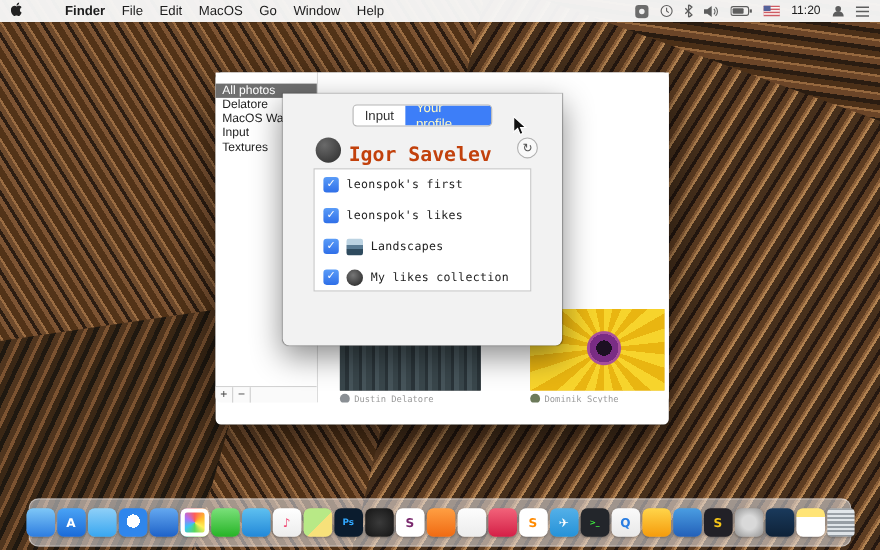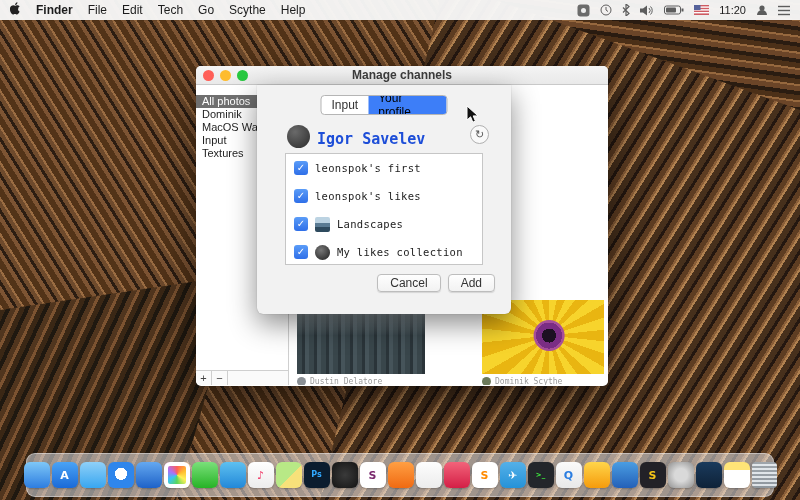--- a/index.html
+++ b/index.html
@@ -10,63 +10,63 @@
   .wp{position:absolute;inset:0;}
   .wp .f{position:absolute;inset:0;}
   .f1{background:repeating-linear-gradient(58deg,#2c1d12 0 3px,#6e4a2c 3px 7px,#9a6c42 7px 9px,#523318 9px 15px,#7d5433 15px 19px);}
   .f2{clip-path:polygon(55% 0,100% 0,100% 100%,40% 100%);background:repeating-linear-gradient(122deg,#241710 0 3px,#5e3d22 3px 8px,#8a5e38 8px 10px,#b08150 10px 12px,#47301c 12px 18px);}
   .f3{clip-path:polygon(0 62%,30% 55%,22% 100%,0 100%);background:repeating-linear-gradient(115deg,#1f1810 0 4px,#50351e 4px 9px,#7c5331 9px 12px,#3a2715 12px 17px);}
   .f4{clip-path:polygon(62% 0,100% 0,100% 22%);background:repeating-linear-gradient(8deg,#2a1c11 0 4px,#6b4528 4px 9px,#96683e 9px 11px,#4c3018 11px 16px);}
 
   
   .menubar{position:absolute;top:0;left:0;right:0;height:20px;background:rgba(248,248,248,.96);display:flex;align-items:center;padding:0 10px;font-size:12px;color:#1c1c1c;z-index:50;box-shadow:0 0 1px rgba(0,0,0,.35);}
   .mb-left{display:flex;align-items:center;gap:15px;}
-  .mb-app{font-weight:bold;}
+  .mb-app{font-weight:bold;margin-left:23px;}
   .mb-right{margin-left:auto;display:flex;align-items:center;gap:10px;}
   .mb-right svg{display:block;opacity:.85;}
   .mb-time{font-size:11px;}
 
   
   .window{position:absolute;left:196px;top:66px;width:412px;height:320px;background:#fff;border-radius:5px;box-shadow:0 18px 45px rgba(0,0,0,.55),0 0 1px rgba(0,0,0,.45);z-index:10;}
   .titlebar{height:19px;background:linear-gradient(#f4f4f4,#e9e9e9);border-bottom:1px solid #c9c9c9;border-radius:5px 5px 0 0;position:relative;display:flex;align-items:center;justify-content:center;}
   .traffic{position:absolute;left:7px;top:4px;display:flex;gap:6px;}
   .tl{width:11px;height:11px;border-radius:50%;}
   .tl.red{background:#ff5f57;}.tl.yellow{background:#febc2e;}.tl.green{background:#28c840;}
   .win-title{font-size:12px;color:#3d3d3d;font-weight:bold;}
   .win-body{display:flex;height:300px;position:relative;}
   .sidebar{width:93px;background:#fff;border-right:1px solid #cfcfcf;position:relative;border-radius:0 0 0 5px;}
   .sb-list{padding-top:10px;}
   .sb-item{font-size:11px;line-height:13px;padding:0 6px;color:#1f1f1f;white-space:nowrap;overflow:hidden;}
   .sb-item.selected{background:#6f6f6f;color:#fff;}
   .sb-footer{position:absolute;bottom:0;left:0;right:0;height:15px;border-top:1px solid #cfcfcf;display:flex;background:#fafafa;border-radius:0 0 0 5px;}
   .sb-btn{width:16px;border-right:1px solid #cfcfcf;font-size:11px;line-height:14px;text-align:center;color:#444;}
   .content{flex:1;position:relative;background:#fff;border-radius:0 0 5px 0;overflow:hidden;}
   .photo-card{position:absolute;}
-  .pc1{left:8px;top:215px;width:128px;}
+  .pc1{left:20px;top:215px;width:128px;}
   .pc2{left:172px;top:215px;width:143px;padding-left:21px;}
   .photo-img{height:74px;width:100%;}
   .forest{background:
     linear-gradient(180deg,rgba(225,230,233,.95) 0%,rgba(165,175,180,.45) 22%,rgba(0,0,0,0) 48%),
     repeating-linear-gradient(90deg,#39464b 0 5px,#2a3439 5px 8px,#46545a 8px 12px),
     linear-gradient(180deg,#8a969c,#20262a);}
   .flower{background:
     radial-gradient(circle at 55% 48%,#1c1022 0 7px,#7a2d84 7px 13px,#a84f9a 13px 15px,rgba(0,0,0,0) 16px),
     repeating-conic-gradient(from 0deg at 55% 48%,#f7d42c 0 12deg,#e9b511 12deg 24deg),
     #eab70d;}
   .caption{display:flex;align-items:center;gap:4px;margin-top:3px;font-family:"DejaVu Sans Mono",monospace;font-size:8px;color:#9a9a9a;}
   .cap-avatar{width:9px;height:9px;border-radius:50%;background:#8a8f94;flex:0 0 auto;}
   .pc2 .cap-avatar{background:#6c7a5a;}
 
   
   .sheet{position:absolute;left:61px;top:19px;width:254px;height:229px;background:#f2f2f2;border-radius:0 0 6px 6px;box-shadow:0 10px 28px rgba(0,0,0,.45),0 0 1px rgba(0,0,0,.35);z-index:20;}
   .segmented{position:absolute;top:10px;left:50%;transform:translateX(-50%);display:flex;height:20px;border-radius:4px;overflow:hidden;border:1px solid #b5b5b5;background:#fff;}
   .seg{font-size:12px;display:flex;align-items:center;justify-content:center;padding:0 10px;color:#333;}
-  .seg.active{background:#3d7ef8;color:#000000;}
+  .seg.active{background:#3d7ef8;color:#fef9c3;}
   .p-avatar{position:absolute;left:30px;top:40px;width:23px;height:23px;border-radius:50%;background:radial-gradient(circle at 35% 30%,#6a6a6a,#2b2b2b);}
-  .p-name{position:absolute;left:60px;top:45px;font-family:"DejaVu Sans Mono",monospace;font-weight:bold;font-size:15px;color:#1d4ed8;}
+  .p-name{position:absolute;left:60px;top:45px;font-family:"DejaVu Sans Mono",monospace;font-weight:bold;font-size:18px;color:#c2410c;}
   .refresh{position:absolute;right:22px;top:40px;width:19px;height:19px;border-radius:50%;border:1px solid #b0b0b0;background:#f9f9f9;display:flex;align-items:center;justify-content:center;font-size:11px;color:#555;}
   .channel-list{position:absolute;left:28px;right:28px;top:68px;height:112px;background:#fff;border:1px solid #c6c6c6;}
   .ch-row{display:flex;align-items:center;height:28px;padding-left:8px;gap:7px;}
   .chk{width:14px;height:14px;border-radius:3px;background:linear-gradient(#5a9cf8,#2f6fe8);color:#fff;font-size:10px;line-height:14px;text-align:center;flex:0 0 auto;}
   .thumb{width:15px;height:15px;border-radius:2px;flex:0 0 auto;}
   .thumb.mountain{background:linear-gradient(180deg,#bcd3e2 0 40%,#5a7b93 40% 65%,#2e4a5e 65%);}
   .thumb.dark{border-radius:50%;background:radial-gradient(circle at 40% 35%,#777,#1e1e1e);}
   .ch-label{font-family:"DejaVu Sans Mono",monospace;font-size:10.5px;color:#222;letter-spacing:.3px;}
   .sheet-btns{position:absolute;right:16px;bottom:22px;display:flex;gap:7px;}
   .btn{height:18px;padding:0 12px;font-size:12px;border:1px solid #bdbdbd;border-radius:4px;background:linear-gradient(#fefefe,#f2f2f2);color:#333;display:flex;align-items:center;box-shadow:0 1px 1px rgba(0,0,0,.12);}
@@ -123,23 +123,23 @@
   <div class="menubar">
     <div class="mb-left">
       <span>
         <svg width="11" height="13" viewBox="0 0 11 13">
             <path d="M8.2 6.9c0-1.6 1.3-2.4 1.4-2.4C8.9 3.4 7.8 3.3 7.4 3.3c-.9-.1-1.8.5-2.2.5-.5 0-1.2-.5-2-.5C2.2 3.3 1 4 .4 5.1c-1 1.8-.3 4.4.7 5.9.5.7 1.1 1.5 1.9 1.5.8 0 1-.5 2-.5.9 0 1.1.5 2 .5.8 0 1.3-.7 1.8-1.4.6-.8.8-1.6.8-1.7 0 0-1.6-.6-1.6-2.5zM6.8 2.2c.4-.5.7-1.2.6-1.9-.6 0-1.3.4-1.7.9-.4.4-.7 1.1-.6 1.8.7.1 1.3-.3 1.7-.8z" fill="#222"></path>
           </svg>
       </span>
       <span class="mb-app">Finder</span>
       <span class="mb-item">File</span>
       <span class="mb-item">Edit</span>
-      <span class="mb-item">Tech</span>
+      <span class="mb-item">MacOS</span>
       <span class="mb-item">Go</span>
-      <span class="mb-item">Scythe</span>
+      <span class="mb-item">Window</span>
       <span class="mb-item">Help</span>
     </div>
     <div class="mb-right">
       <span>
         <svg width="13" height="13">
             <rect x="0.5" y="0.5" width="12" height="12" rx="3" fill="#555"></rect>
             <circle cx="6.5" cy="6.5" r="2.5" fill="#eee"></circle>
           </svg>
       </span>
       <span>
@@ -190,33 +190,25 @@
               <line x1="0" y1="1.5" x2="12" y2="1.5"></line>
               <line x1="0" y1="5.5" x2="12" y2="5.5"></line>
               <line x1="0" y1="9.5" x2="12" y2="9.5"></line>
             </g>
           </svg>
       </span>
     </div>
   </div>
 
   <div class="window">
-    <div class="titlebar">
-      <div class="traffic">
-        <span class="tl red"></span>
-        <span class="tl yellow"></span>
-        <span class="tl green"></span>
-      </div>
-      <span class="win-title">Manage channels</span>
-    </div>
     <div class="win-body">
       <div class="sidebar">
         <div class="sb-list">
           <div class="sb-item selected">All photos</div>
-          <div class="sb-item">Dominik</div>
+          <div class="sb-item">Delatore</div>
           <div class="sb-item">MacOS Wallpapers</div>
           <div class="sb-item">Input</div>
           <div class="sb-item">Textures</div>
         </div>
         <div class="sb-footer">
           <span class="sb-btn">+</span>
           <span class="sb-btn">−</span>
         </div>
       </div>
       <div class="content">
@@ -258,24 +250,20 @@
           <span class="chk">✓</span>
           <span class="thumb mountain"></span>
           <span class="ch-label">Landscapes</span>
         </div>
         <div class="ch-row">
           <span class="chk">✓</span>
           <span class="thumb dark"></span>
           <span class="ch-label">My likes collection</span>
         </div>
       </div>
-      <div class="sheet-btns">
-        <span class="btn">Cancel</span>
-        <span class="btn">Add</span>
-      </div>
     </div>
   </div>
 
   <div class="cursor">
     <svg width="14" height="20">
         <path d="M1 1 L1 15 L4.6 11.8 L6.8 17.2 L9.4 16.1 L7.2 10.9 L12 10.9 Z" fill="#111" stroke="#fff" stroke-width="1"></path>
       </svg>
   </div>
 
   <div class="dock">

